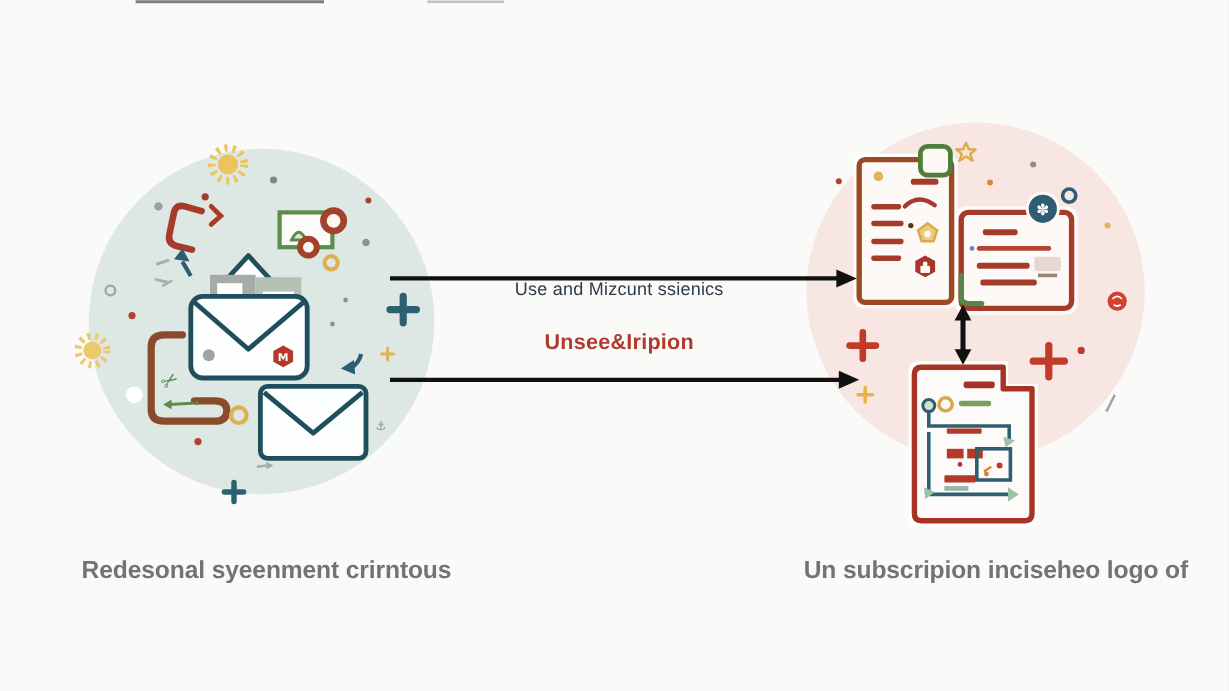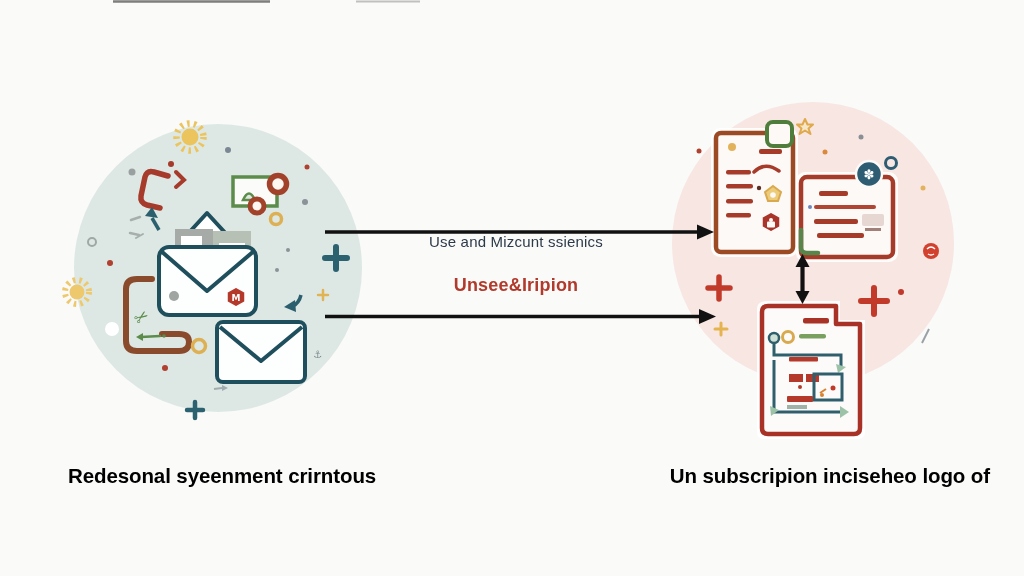--- a/index.html
+++ b/index.html
@@ -7,21 +7,21 @@
     position:relative;width:1024px;height:576px;background:#fafaf9;
     overflow:hidden;font-family:"Liberation Sans",sans-serif;
   }
   .circle{position:absolute;border-radius:50%;}
   .circle.left{left:74px;top:124px;width:288px;height:288px;background:#dde8e4;}
   .circle.right{left:672px;top:102px;width:282px;height:282px;background:#f8e6e2;}
   svg.decor{position:absolute;left:0;top:0;pointer-events:none;}
   .flow-label{position:absolute;text-align:center;}
   .flow-label.top{left:386px;top:192px;width:260px;font-size:15px;color:#2d3a4a;letter-spacing:.2px;margin-top:41px;}
   .flow-label.bottom{left:396px;top:275px;width:240px;font-size:18px;color:#b23a2c;letter-spacing:.2px;font-weight:bold;}
-  .caption{position:absolute;font-weight:bold;font-size:20.5px;line-height:34px;color:#000000;letter-spacing:-.1px;}
+  .caption{position:absolute;font-weight:bold;font-size:20.5px;line-height:34px;color:#737373;letter-spacing:-.1px;}
   .caption.left{left:68px;top:459px;width:340px;}
   .caption.right{left:650px;top:459px;width:340px;text-align:right;}
   .caption span{display:block;}
 </style>
 </head>
 <body>
 
 <div class="canvas">
 
   <div class="circle left"></div>

